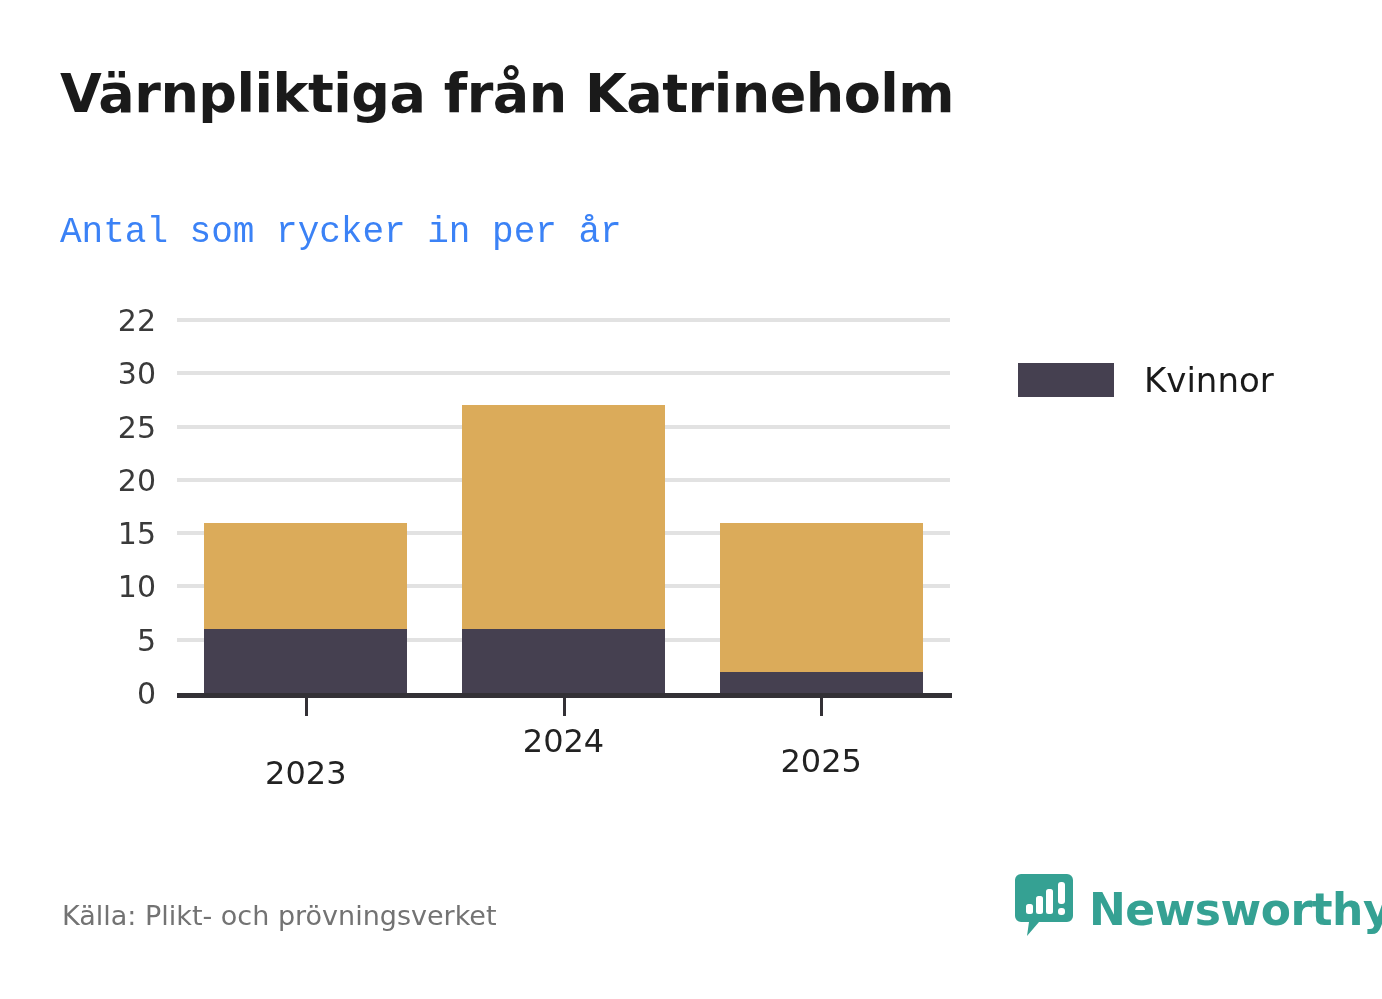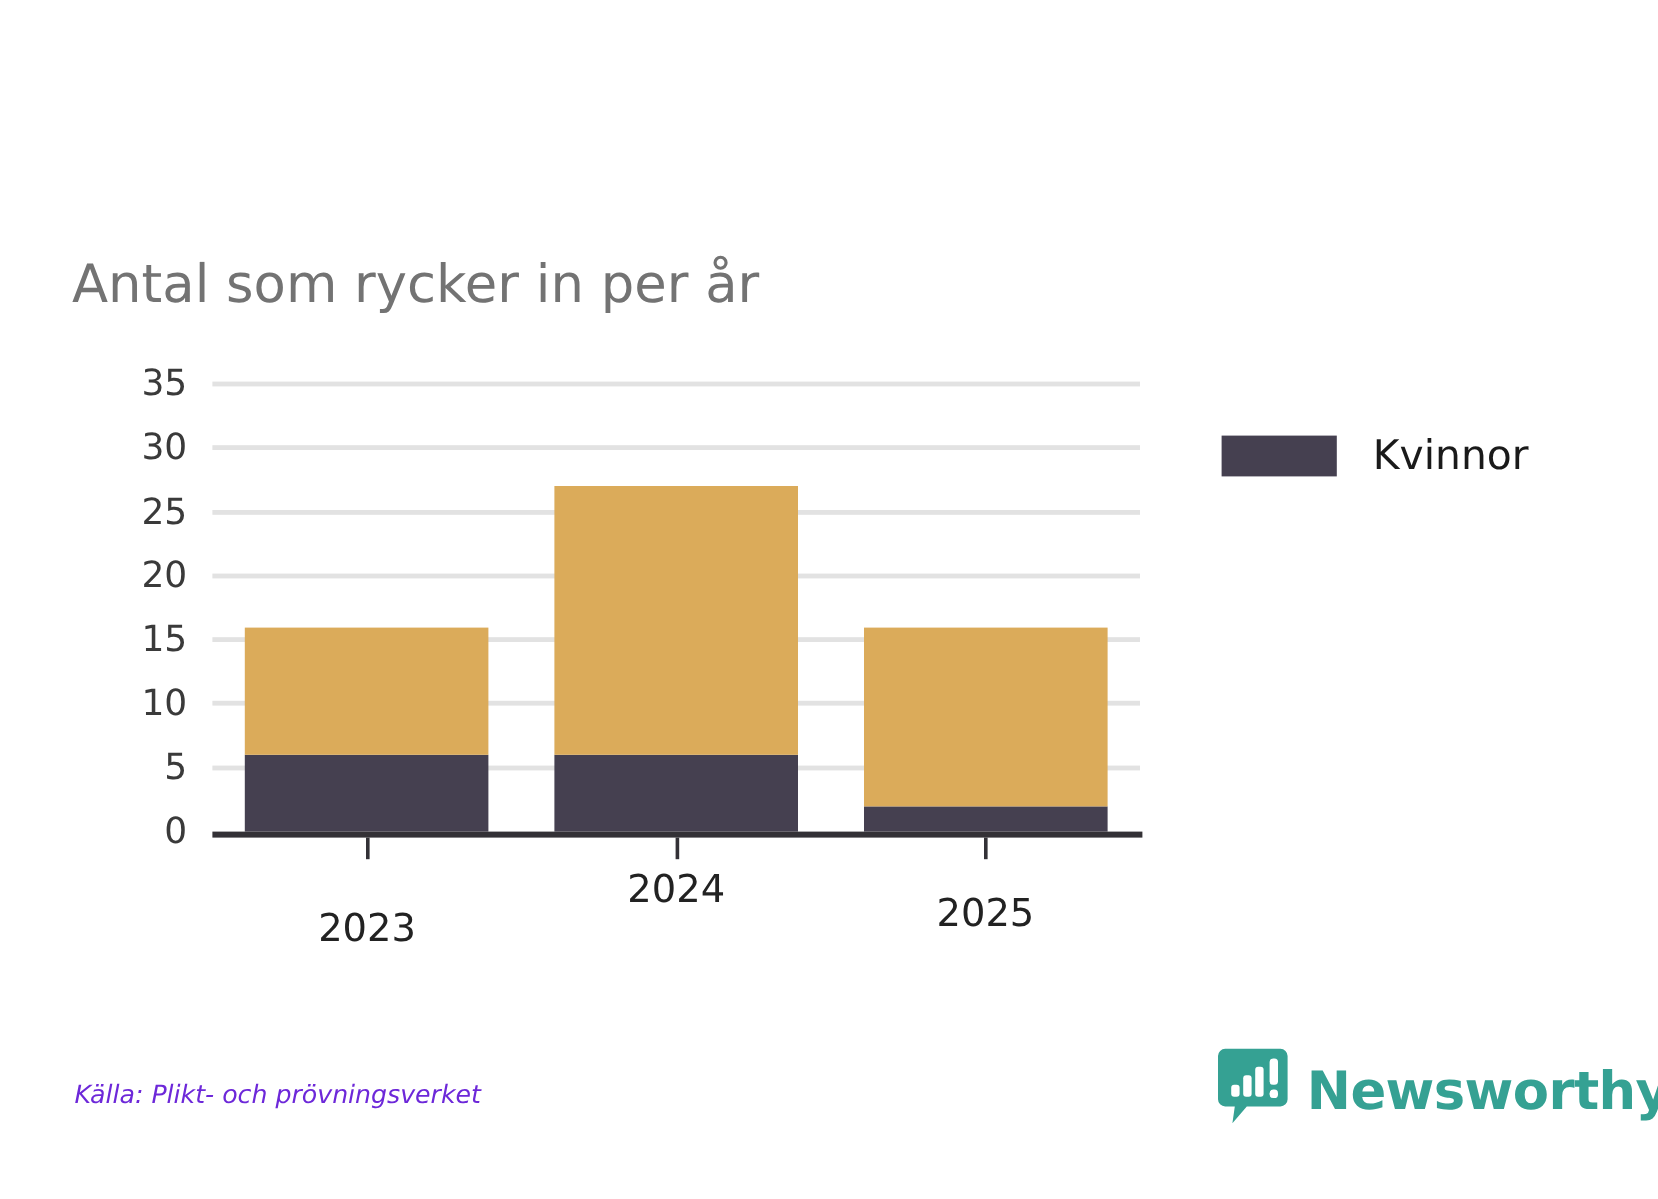--- a/index.html
+++ b/index.html
@@ -28,24 +28,25 @@
     font-weight: 700;
     color: #1a1a1a;
     letter-spacing: -0.5px;
     white-space: nowrap;
   }
 
   #chart-subtitle {
     position: absolute;
     left: 60px;
     top: 212px;
-    font-size: 44px;
+    font-size: 36px;
     font-weight: 400;
-    color: #737373;
-    white-space: nowrap;
+    color: #3b82f6;
+    white-space: nowrap;
+    font-family: Liberation Mono, monospace;
   }
 
   
   #plot-wrap {
     position: absolute;
     left: 0;
     top: 0;
     width: 1382px;
     height: 999px;
   }
@@ -124,24 +125,23 @@
     font-size: 34px;
     color: #1a1a1a;
     white-space: nowrap;
   }
 
   
   #source-note {
     position: absolute;
     left: 62px;
     top: 900px;
-    font-size: 21px;
-    color: #6d28d9;
-    white-space: nowrap;
-    font-style: italic;
+    font-size: 27px;
+    color: #737373;
+    white-space: nowrap;
   }
 
   #brand {
     position: absolute;
     left: 1013px;
     top: 872px;
     display: flex;
     align-items: center;
   }
   #brand-mark { width: 62px; height: 74px; flex: 0 0 auto; }
@@ -152,20 +152,21 @@
     color: #35a193;
     letter-spacing: -0.5px;
     white-space: nowrap;
   }
 </style>
 </head>
 <body>
 
 <div id="page">
 
+  <div id="chart-title">Värnpliktiga från Katrineholm</div>
   <div id="chart-subtitle">Antal som rycker in per år</div>
 
   <div id="plot-wrap">
 
     <div id="grid-layer">
         <div class="gridline" style="top: 637.714px;"></div>
         <div class="gridline" style="top: 584.429px;"></div>
         <div class="gridline" style="top: 531.143px;"></div>
         <div class="gridline" style="top: 477.857px;"></div>
         <div class="gridline" style="top: 424.571px;"></div>
@@ -173,21 +174,21 @@
         <div class="gridline" style="top: 318px;"></div>
       </div>
     <div id="ylabel-layer">
         <div class="ytick-label" style="left: 96px; right: auto; width: 60px; top: 693px;">0</div>
         <div class="ytick-label" style="left: 96px; right: auto; width: 60px; top: 639.714px;">5</div>
         <div class="ytick-label" style="left: 96px; right: auto; width: 60px; top: 586.429px;">10</div>
         <div class="ytick-label" style="left: 96px; right: auto; width: 60px; top: 533.143px;">15</div>
         <div class="ytick-label" style="left: 96px; right: auto; width: 60px; top: 479.857px;">20</div>
         <div class="ytick-label" style="left: 96px; right: auto; width: 60px; top: 426.571px;">25</div>
         <div class="ytick-label" style="left: 96px; right: auto; width: 60px; top: 373.286px;">30</div>
-        <div class="ytick-label" style="left: 96px; right: auto; width: 60px; top: 320px;">35</div>
+        <div class="ytick-label" style="left: 96px; right: auto; width: 60px; top: 320px;">22</div>
       </div>
 
     <div id="bars-layer">
         <div class="bar-stack" style="left: 204.333px; width: 203px; height: 170.514px;">
           <div class="seg-women" style="bottom: 0px; height: 63.9429px; background: rgb(69, 64, 80);"></div>
           <div class="seg-men" style="bottom: 63.9429px; height: 106.571px; background: rgb(219, 171, 90);"></div>
         </div>
         <div class="bar-stack" style="left: 462px; width: 203px; height: 287.743px;">
           <div class="seg-women" style="bottom: 0px; height: 63.9429px; background: rgb(69, 64, 80);"></div>
           <div class="seg-men" style="bottom: 63.9429px; height: 223.8px; background: rgb(219, 171, 90);"></div>

